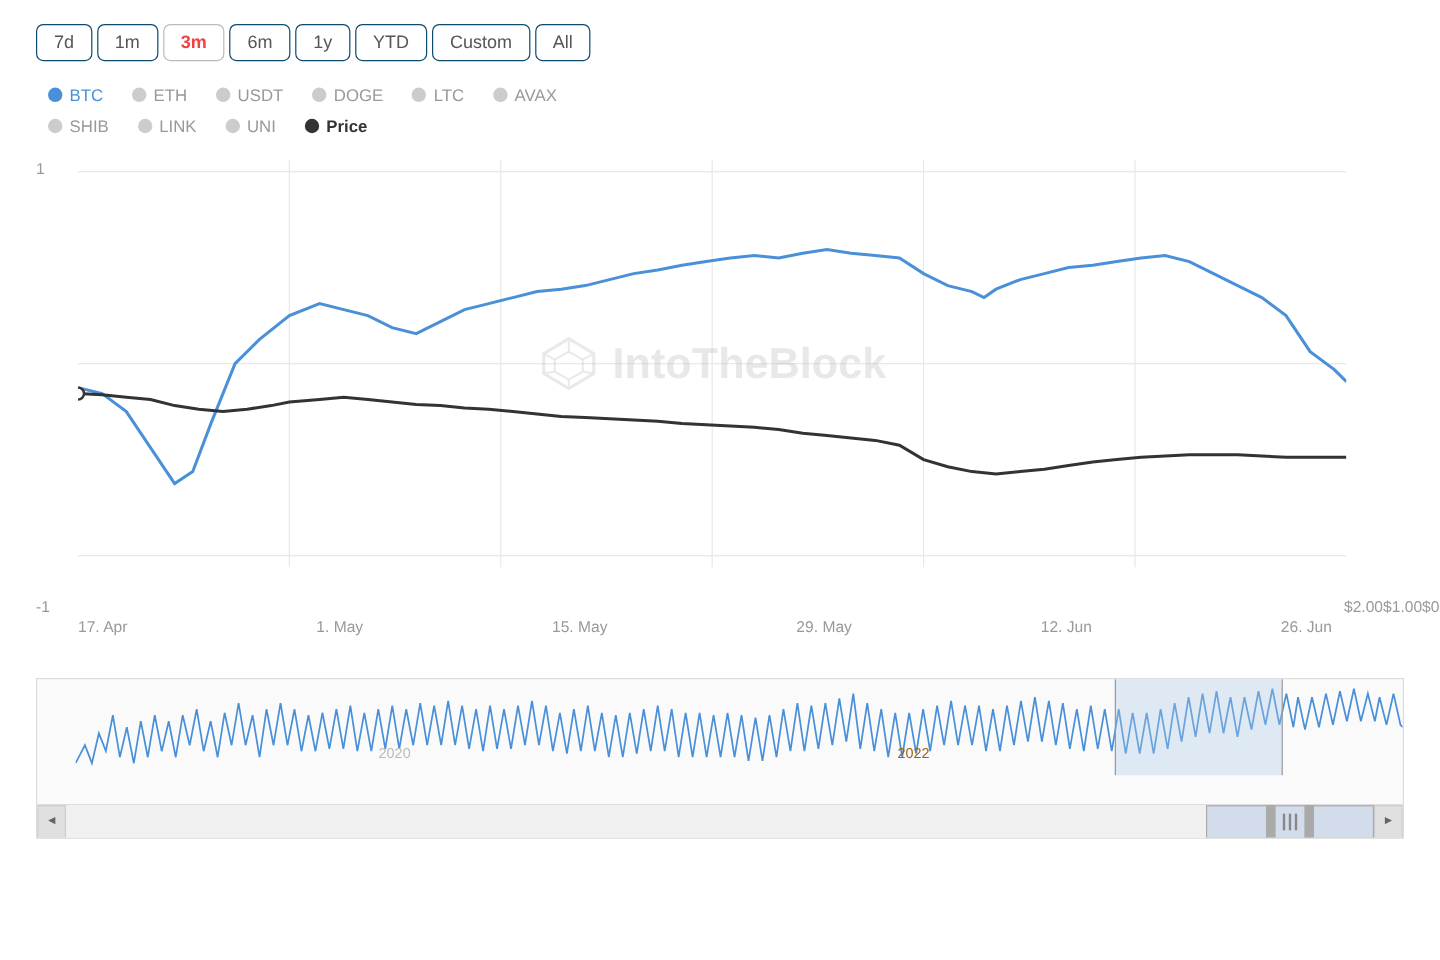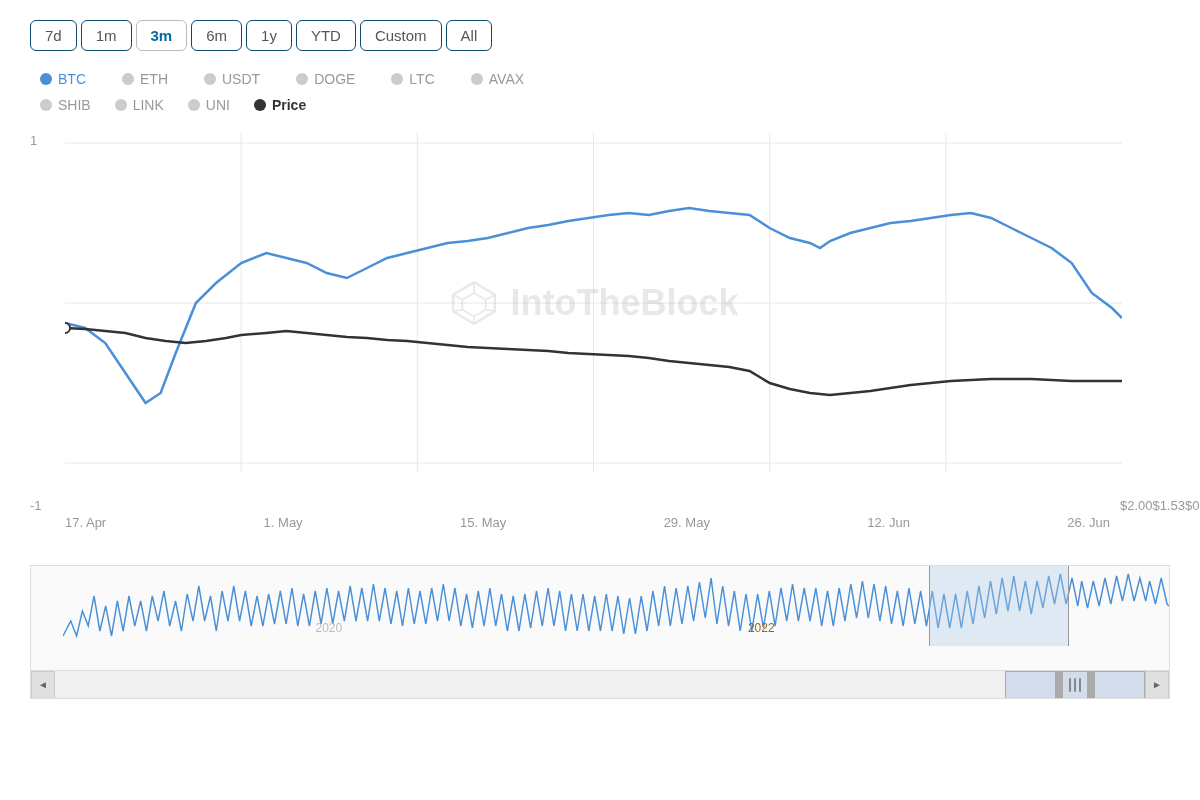--- a/index.html
+++ b/index.html
@@ -28,21 +28,21 @@
       border: 1px solid #0c4a6e;
       border-radius: 6px;
       background: #fff;
       color: #555;
       font-size: 15px;
       cursor: pointer;
       font-weight: normal;
     }
     .time-btn.active {
       font-weight: bold;
-      color: #0369a1;
+      color: #ef4444;
       border-color: #bbb;
     }
     
     .legend {
       display: flex;
       flex-wrap: wrap;
       gap: 6px 24px;
       margin-bottom: 20px;
       padding-left: 10px;
     }
@@ -221,21 +221,21 @@
     <button class="time-btn">1m</button>
     <button class="time-btn active">3m</button>
     <button class="time-btn">6m</button>
     <button class="time-btn">1y</button>
     <button class="time-btn">YTD</button>
     <button class="time-btn">Custom</button>
     <button class="time-btn">All</button>
   </div>
 
   <div class="legend">
-    <div style="display:flex; gap:36px; width:100%;text-align:center;">
+    <div style="display:flex; gap:24px; width:100%;text-align:center;">
       <div class="legend-item">
         <div class="legend-dot" style="background:#4a90d9;"></div>
         <span class="legend-label active">BTC</span>
       </div>
       <div class="legend-item">
         <div class="legend-dot" style="background:#ccc;"></div>
         <span class="legend-label">ETH</span>
       </div>
       <div class="legend-item">
         <div class="legend-dot" style="background:#ccc;"></div>
@@ -278,21 +278,21 @@
     <div class="chart-area">
 
       <div class="y-axis-left">
         <span class="y-label">1</span>
         <span class="y-label"></span>
         <span class="y-label">-1</span>
       </div>
 
       <div class="y-axis-right">
         <span class="y-label">$2.00</span>
-        <span class="y-label">$1.53</span>
+        <span class="y-label">$1.00</span>
         <span class="y-label">$0.00</span>
       </div>
 
       <div class="chart-svg-container">
         <div class="watermark">
           <svg class="watermark-logo" viewBox="0 0 60 60" fill="none">
             <polygon points="30,5 55,20 55,40 30,55 5,40 5,20" stroke="#aaa" stroke-width="3" fill="none"></polygon>
             <polygon points="30,18 44,26 44,38 30,46 16,38 16,26" stroke="#aaa" stroke-width="2" fill="none"></polygon>
             <line x1="30" y1="5" x2="30" y2="18" stroke="#aaa" stroke-width="2"></line>
             <line x1="55" y1="20" x2="44" y2="26" stroke="#aaa" stroke-width="2"></line>

